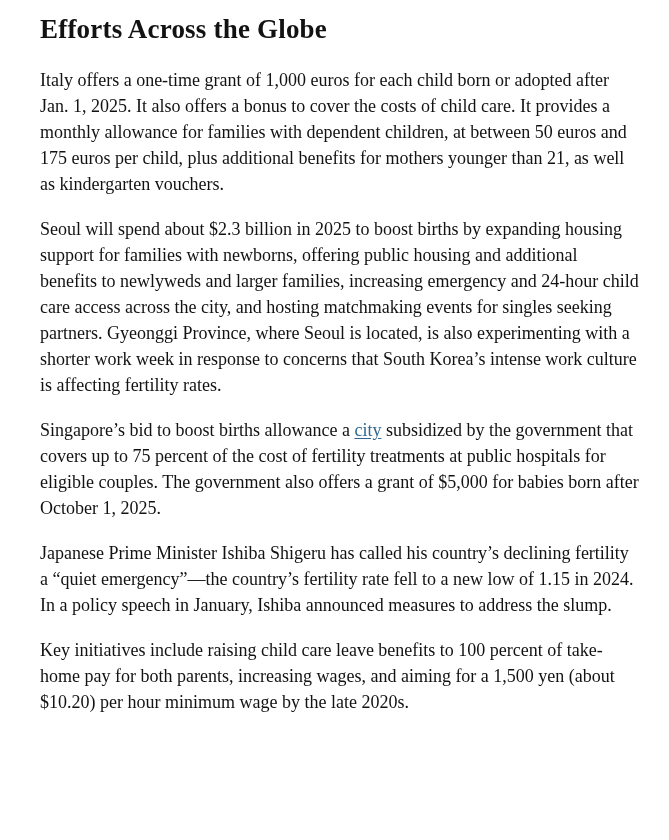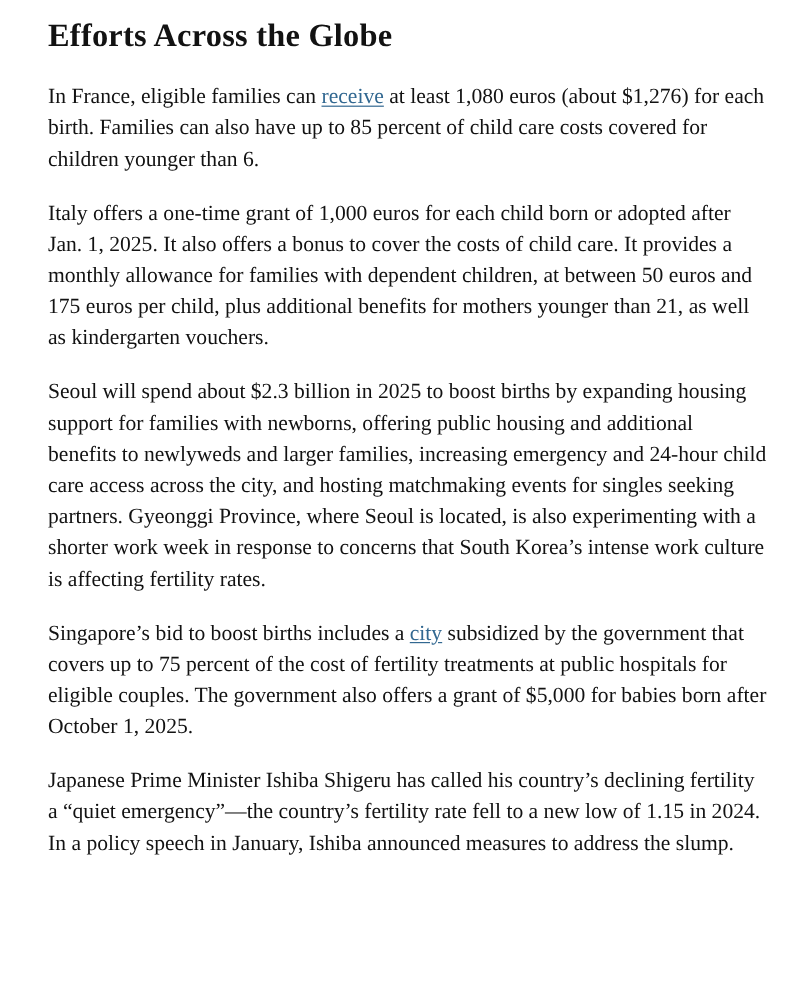--- a/index.html
+++ b/index.html
@@ -42,19 +42,19 @@
     text-underline-offset: 2px;
     cursor: pointer;
   }
 </style>
 </head>
 <body>
 
 <div class="article">
   <h2 class="headline">Efforts Across the Globe</h2>
   <div class="body-copy">
-      <p><span>In France, eligible families can </span><a class="inline-link" href="#">receive</a><span> at least 1,080 euros (about $1,276) for each birth. Families can also have up to 85 percent of child care costs covered for children younger than 6.</span></p>
       <p><span>Italy offers a one-time grant of 1,000 euros for each child born or adopted after Jan. 1, 2025. It also offers a bonus to cover the costs of child care. It provides a monthly allowance for families with dependent children, at between 50 euros and 175 euros per child, plus additional benefits for mothers younger than 21, as well as kindergarten vouchers.</span></p>
       <p><span>Seoul will spend about $2.3 billion in 2025 to boost births by expanding housing support for families with newborns, offering public housing and additional benefits to newlyweds and larger families, increasing emergency and 24-hour child care access across the city, and hosting matchmaking events for singles seeking partners. Gyeonggi Province, where Seoul is located, is also experimenting with a shorter work week in response to concerns that South Korea’s intense work culture is affecting fertility rates.</span></p>
-      <p><span>Singapore’s bid to boost births includes a </span><a class="inline-link" href="#">city</a><span> subsidized by the government that covers up to 75 percent of the cost of fertility treatments at public hospitals for eligible couples. The government also offers a grant of $5,000 for babies born after October 1, 2025.</span></p>
+      <p><span>Singapore’s bid to boost births allowance a </span><a class="inline-link" href="#">city</a><span> subsidized by the government that covers up to 75 percent of the cost of fertility treatments at public hospitals for eligible couples. The government also offers a grant of $5,000 for babies born after October 1, 2025.</span></p>
       <p><span>Japanese Prime Minister Ishiba Shigeru has called his country’s declining fertility a “quiet emergency”—the country’s fertility rate fell to a new low of 1.15 in 2024. In a policy speech in January, Ishiba announced measures to address the slump.</span></p>
+      <p><span>Key initiatives include raising child care leave benefits to 100 percent of take-home pay for both parents, increasing wages, and aiming for a 1,500 yen (about $10.20) per hour minimum wage by the late 2020s.</span></p>
     </div>
 </div>
 
 </body></html>

